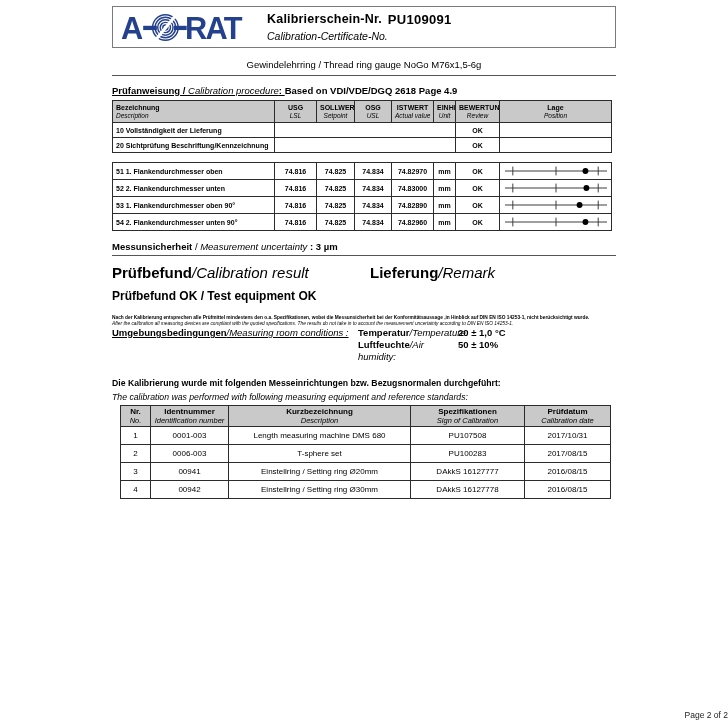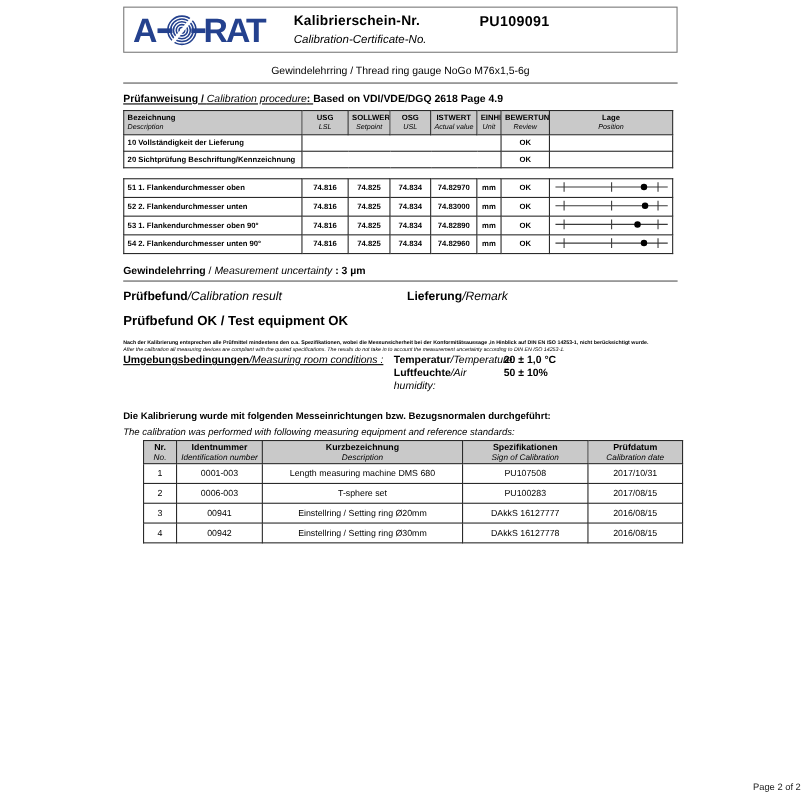--- a/index.html
+++ b/index.html
@@ -16,21 +16,21 @@
 
   
   .header-box {
     border:1px solid #7a7a7a; height:42px; box-sizing:border-box;
     display:flex; align-items:center; padding:0 8px;
   }
   .logo { width:128px; height:31px; flex:none; }
   .header-titles { margin-left:18px; align-self:flex-start; margin-top:5px; }
   .cert-label-de { font-size:12.5px; font-weight:bold; letter-spacing:.2px; }
   .cert-label-en { font-size:10.5px; font-style:italic; margin-top:4px; }
-  .cert-number { font-size:13px; font-weight:bold; margin-left:48px; align-self:flex-start; margin-top:5px; letter-spacing:.3px; }
+  .cert-number { font-size:13px; font-weight:bold; align-self:flex-start; margin-top:5px; letter-spacing:.3px; }
 
   .gauge-title { text-align:center; font-size:9.5px; margin-top:11px; }
   .hrule { border:none; border-top:1px solid #555; height:0; }
   .title-rule { margin-top:5px; }
 
   .procedure-line { margin-top:9px; font-size:9.5px; }
 
   
   table { border-collapse:collapse; table-layout:fixed; }
   .rtable { width:499px; margin-top:4px; }
@@ -45,38 +45,38 @@
   .hi { font-style:italic; font-weight:normal; font-size:6.5px; line-height:8px; }
   .rtable .left { text-align:left; }
   .rtable .val { font-weight:bold; }
   .mtable { margin-top:9px; }
   .lage-cell { padding:0 2px; }
   .scale-line { stroke:#3a3a3a; stroke-width:1; }
 
   .unc-line { margin-top:10px; font-size:9.5px; }
   .unc-rule { margin-top:3px; }
 
-  .result-row { display:flex; margin-top:8px; font-size:11px; }
+  .result-row { display:flex; margin-top:8px; font-size:15px; }
   .result-left { width:258px; flex:none; }
   .verdict { margin-top:8px; font-size:12px; font-weight:bold; }
 
   .disclaimer { margin-top:12px; }
   .disc-de { font-size:4.8px; font-weight:bold; line-height:6px; }
   .disc-en { font-size:4.8px; font-style:italic; line-height:6px; }
 
   .conditions { display:flex; font-size:9.5px; }
   .cond-label { width:246px; flex:none; }
   .cv-row { display:flex; line-height:12px; }
   .cv-label { width:100px; flex:none; }
   .cv-val { font-weight:bold; }
 
   .equip-intro-de { margin-top:15px; font-size:8.7px; font-weight:bold; }
   .equip-intro-en { margin-top:4px; font-size:8.7px; font-style:italic; }
 
-  .etable { width:490px; margin-left:18px; margin-top:3px; }
+  .etable { width:490px; margin-left:8px; margin-top:3px; }
   .etable th, .etable td {
     border:1px solid #2b2b2b; padding:0 3px; font-size:8px; text-align:center;
     overflow:hidden; white-space:nowrap;
   }
   .etable thead th { background:#c9c9c9; height:20px; vertical-align:middle; }
   .etable td { height:17px; }
   .hb2 { font-weight:bold; font-size:8px; line-height:9px; }
   .hi2 { font-style:italic; font-weight:normal; font-size:7.5px; line-height:9px; }
 
   .footer { position:absolute; bottom:8px; left:0; width:728px; text-align:right; font-size:8.5px; color:#222; }
@@ -263,21 +263,21 @@
               <line class="scale-line" x1="54" y1="2.5" x2="54" y2="11.5"></line>
               <line class="scale-line" x1="97" y1="2.5" x2="97" y2="11.5"></line>
               <circle cy="7" r="3" fill="#000" cx="84"></circle>
             </svg>
           </td>
         </tr>
       </tbody>
     </table>
 
     <div class="unc-line">
-      <span class="b">Gewindelehrring</span><span> / </span><span class="i">Measurement uncertainty</span><span class="b"> : 3 µm</span>
+      <span class="b">Messunsicherheit</span><span> / </span><span class="i">Measurement uncertainty</span><span class="b"> : 3 µm</span>
     </div>
     <div class="hrule unc-rule"></div>
 
     <div class="result-row">
       <div class="result-left">
         <span class="b">Prüfbefund</span><span class="i">/Calibration result</span>
       </div>
       <div>
         <span class="b">Lieferung</span><span class="i">/Remark</span>
       </div>

